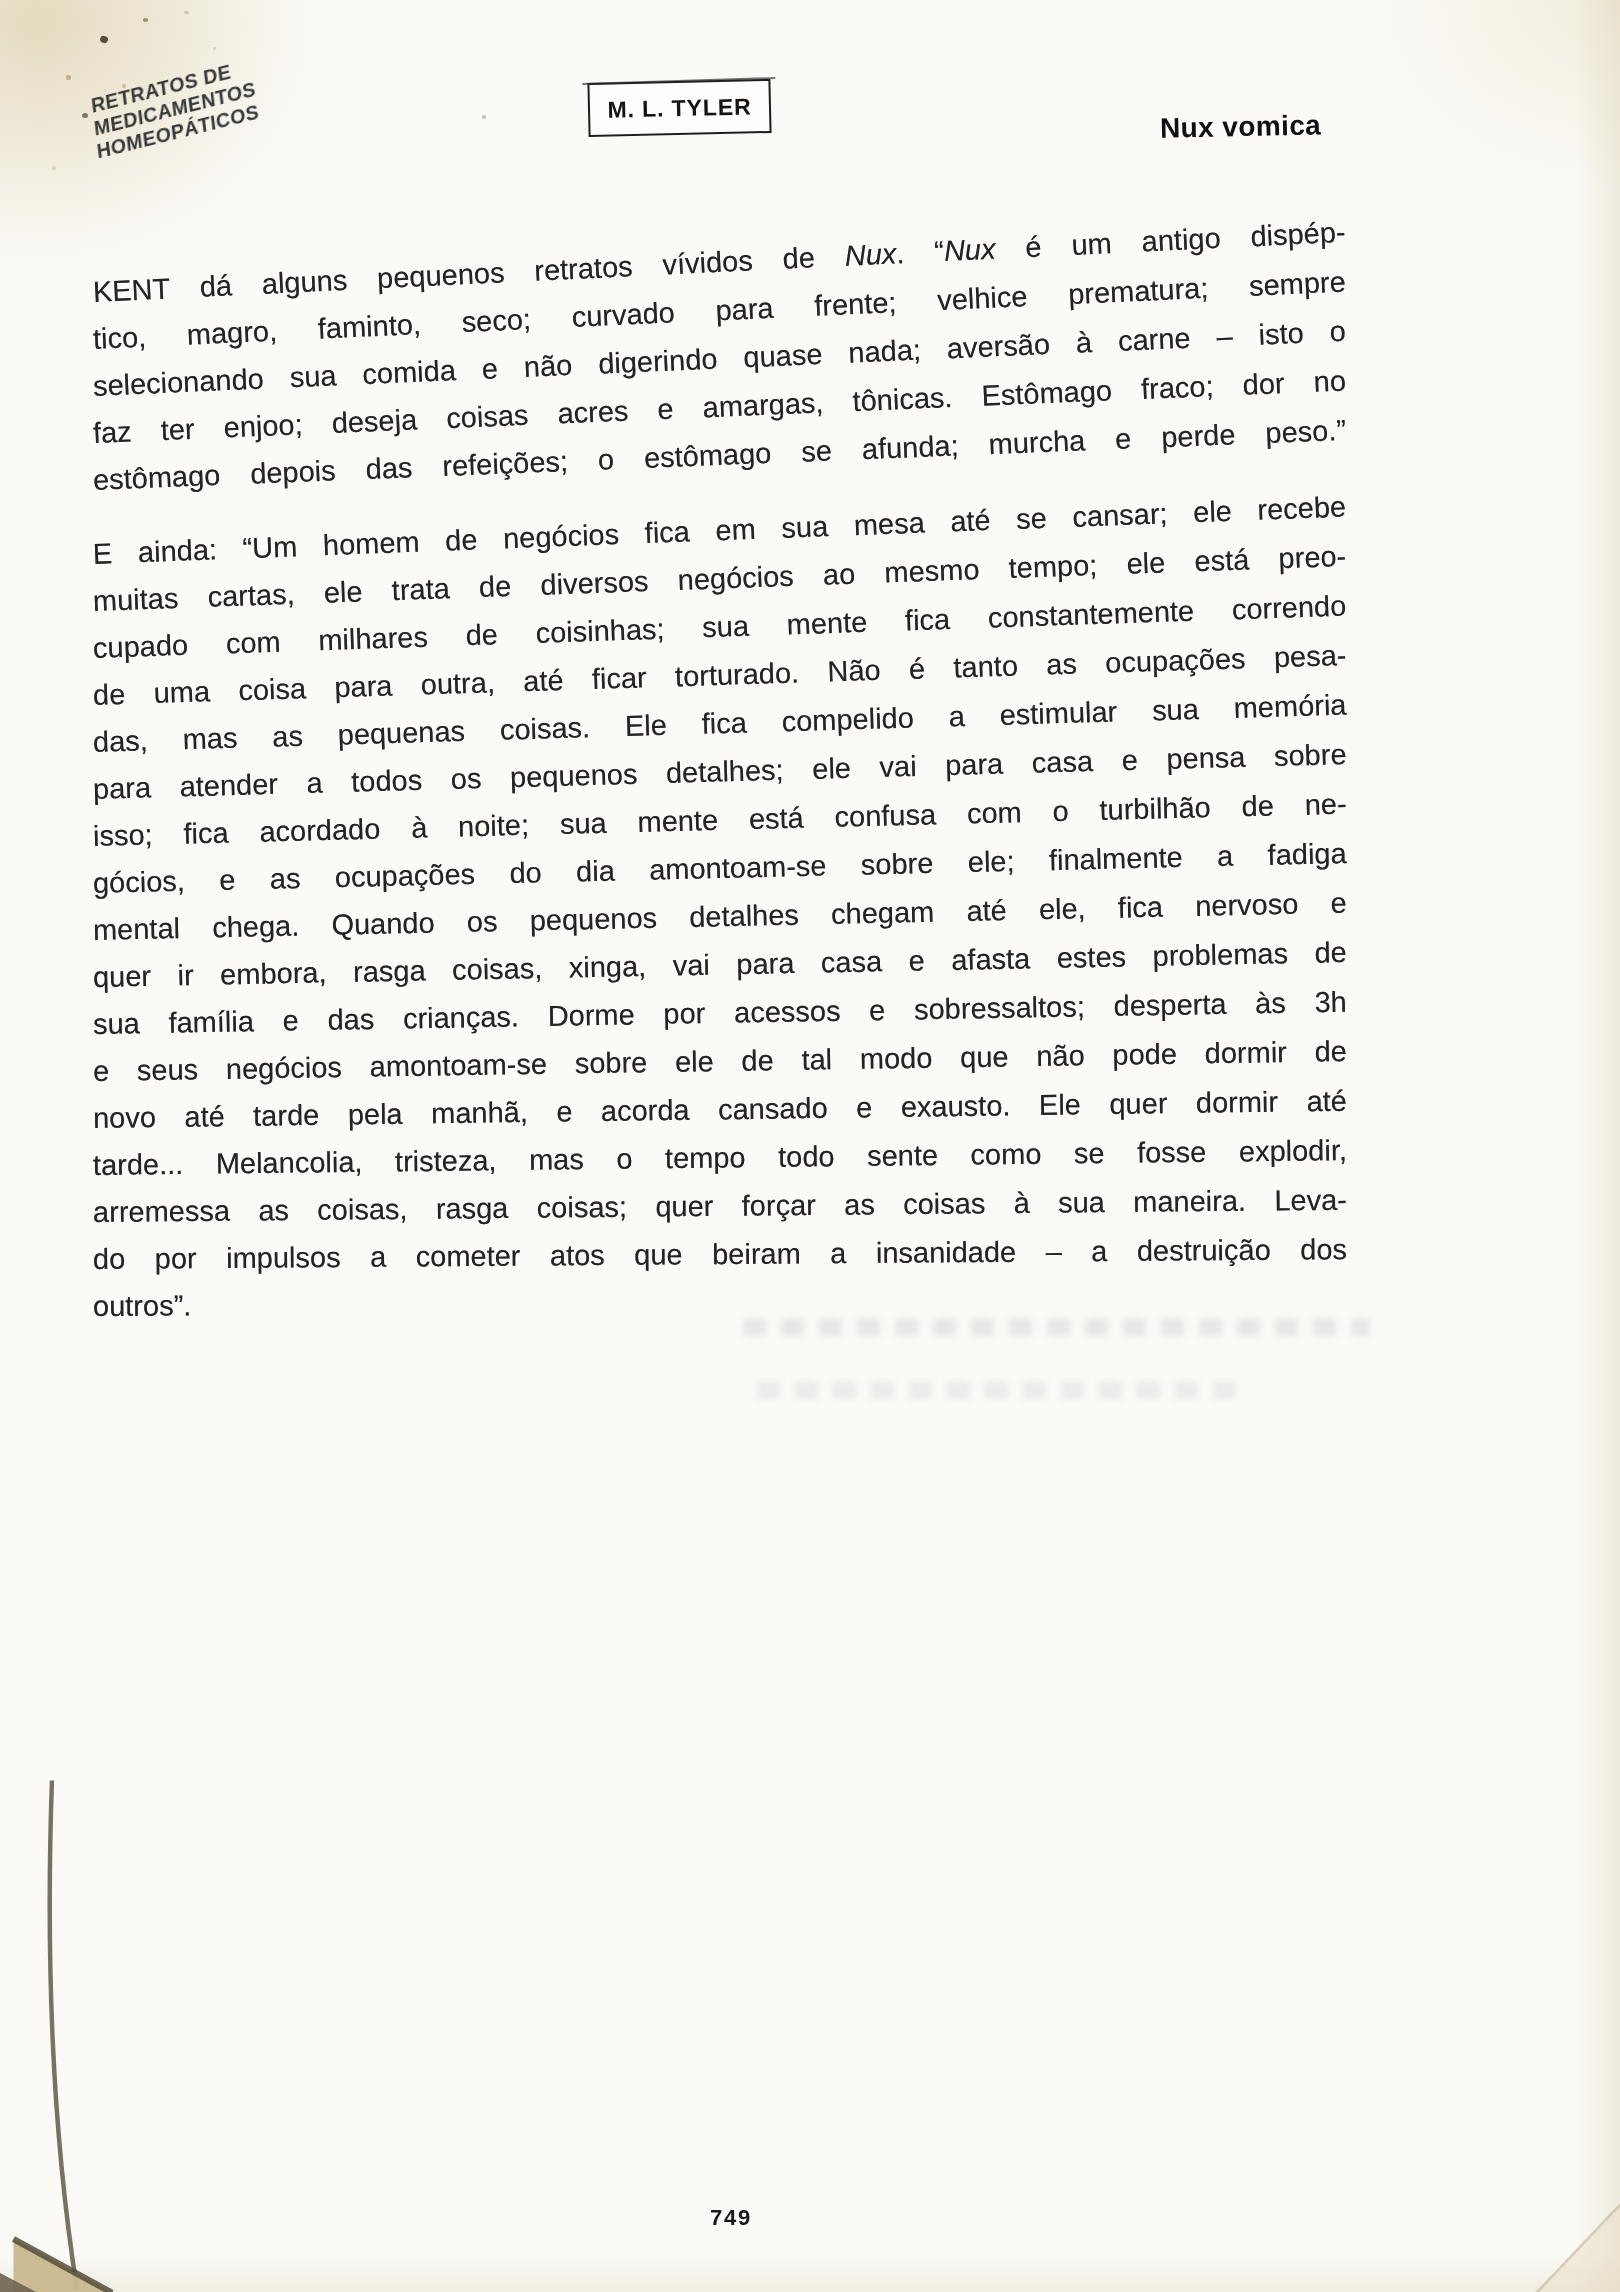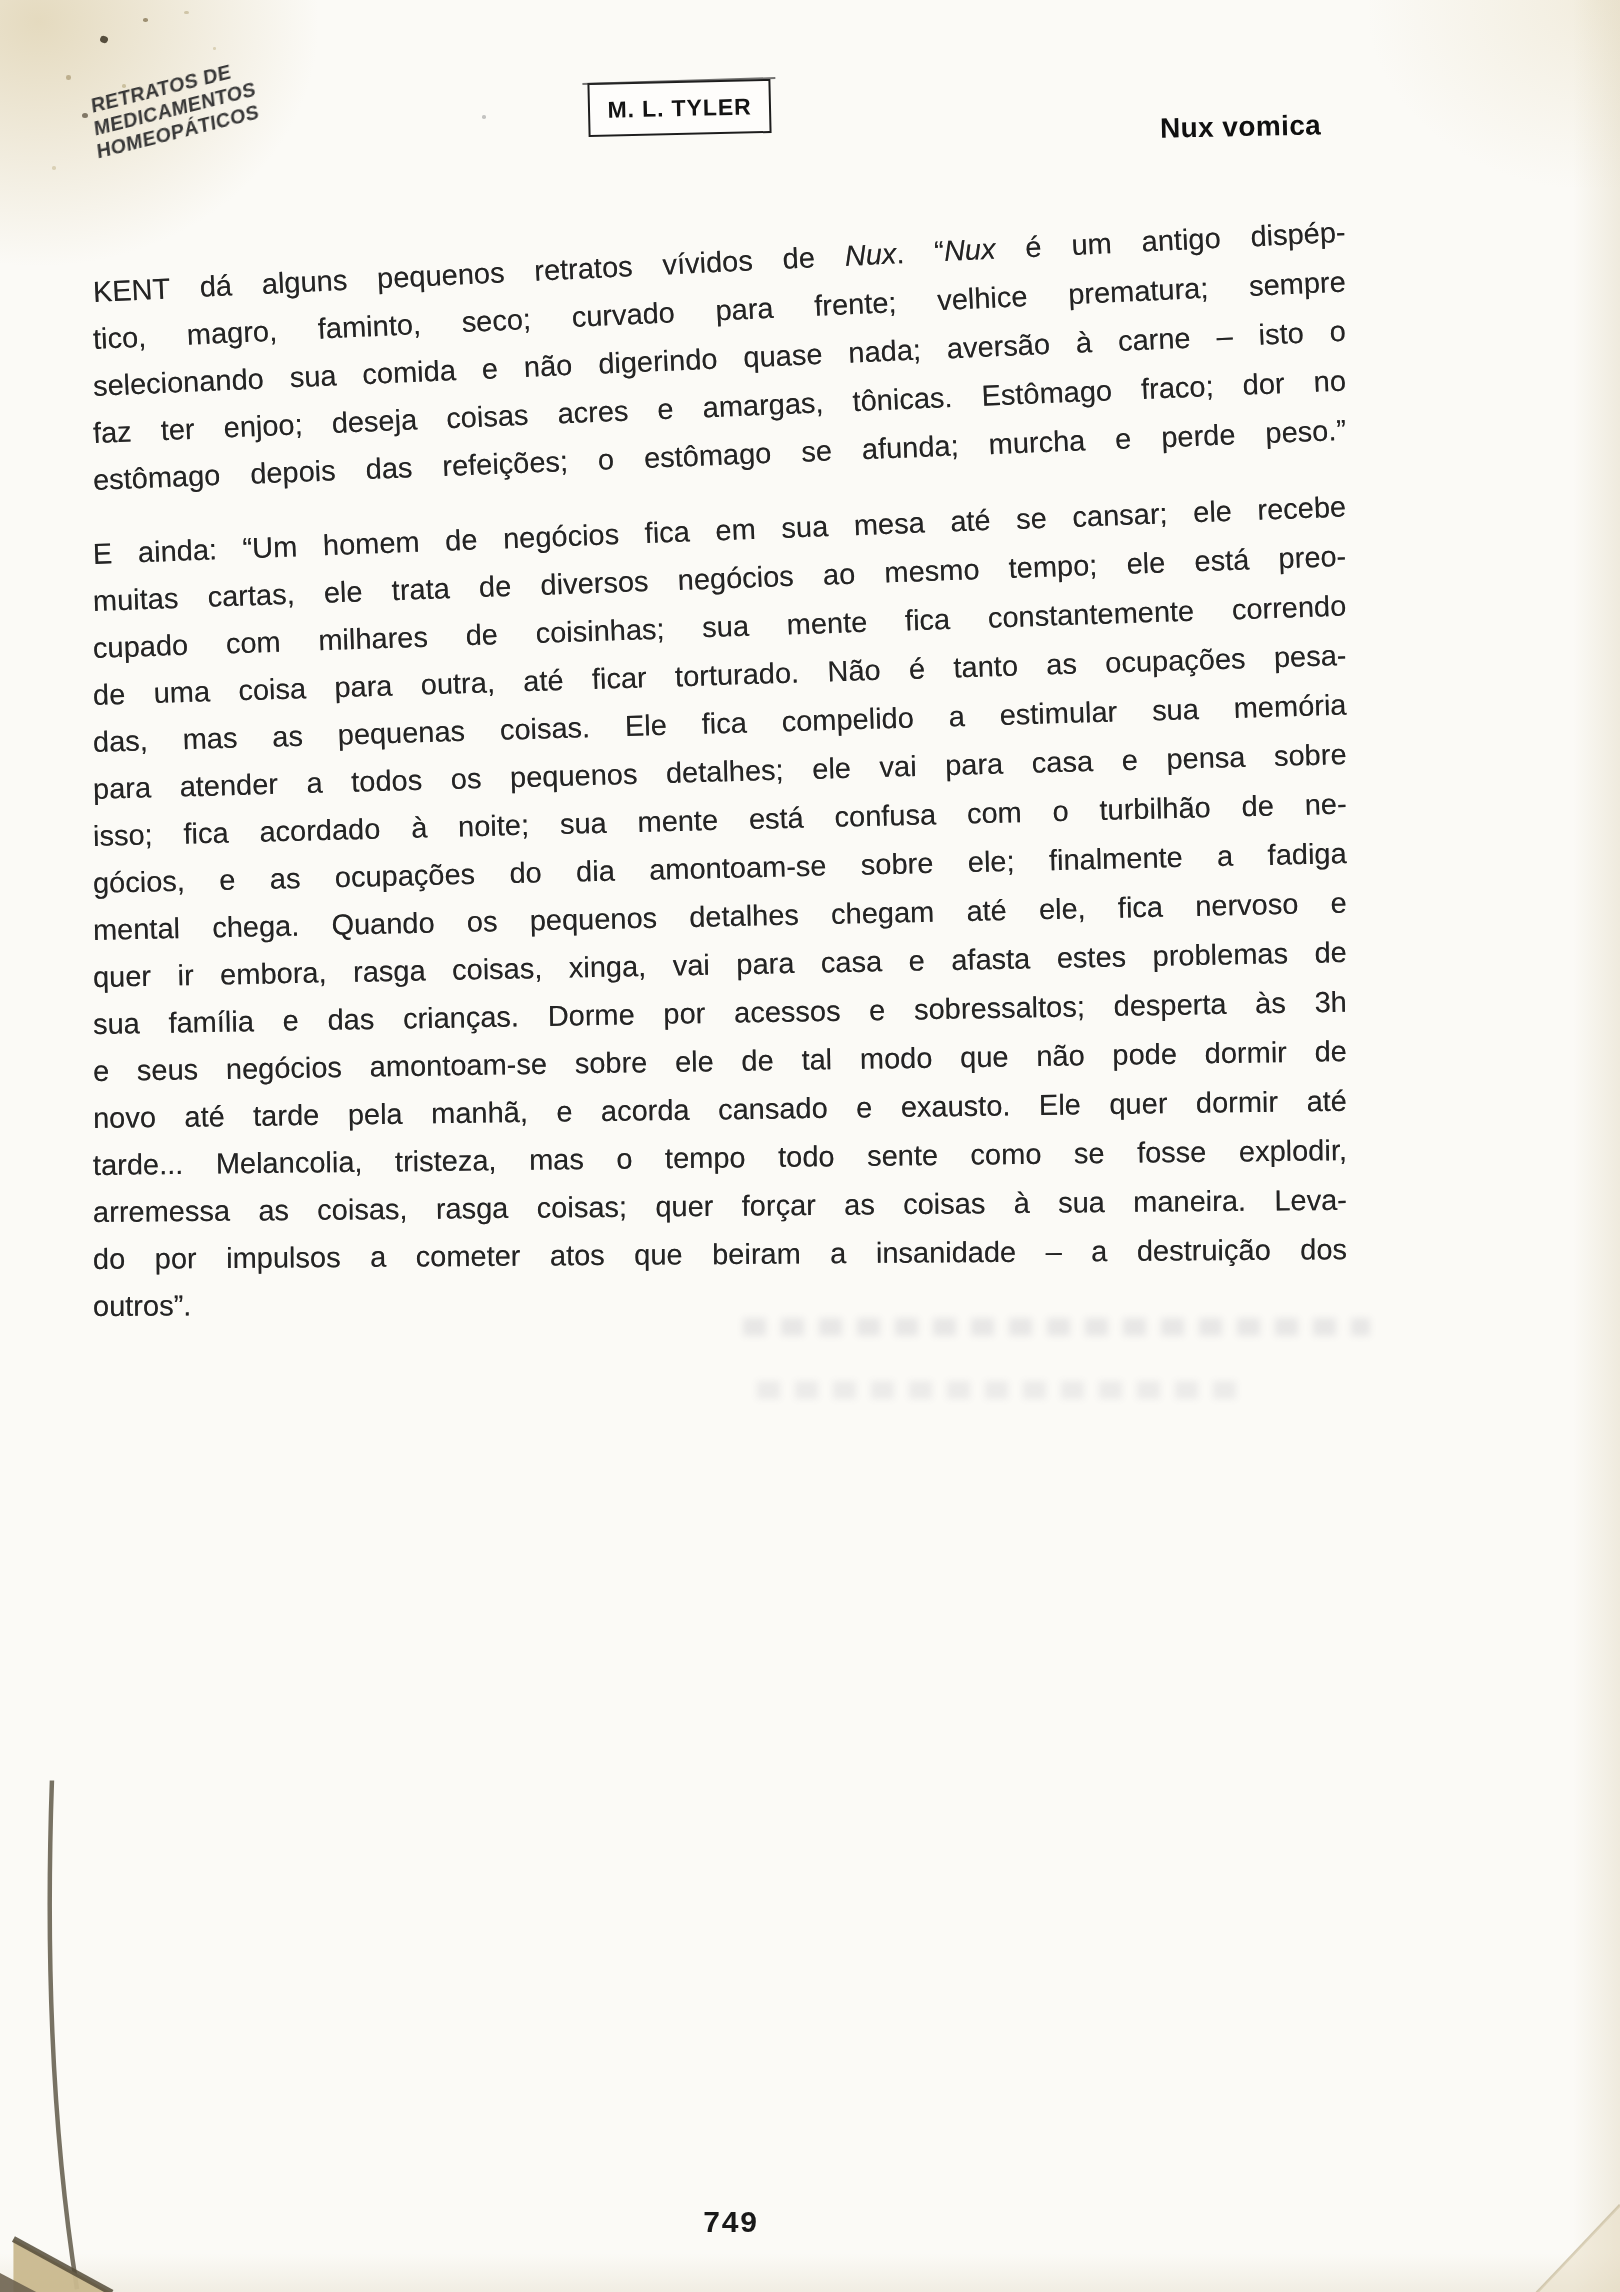--- a/index.html
+++ b/index.html
@@ -63,21 +63,21 @@
     text-align:justify;text-align-last:justify;
     transform:rotate(var(--r,0deg));transform-origin:0 50%;
     text-shadow:0 0 0.6px rgba(30,30,30,.55);
     hyphens:none;
   }
   .line.short{text-align-last:left}
   .line i{font-style:italic}
 
   
   .page-number{position:absolute;left:695px;top:2205px;width:72px;text-align:center;
-    font-size:30px;font-weight:700;letter-spacing:1.8px;color:#191919}
+    font-size:22px;font-weight:700;letter-spacing:1.8px;color:#191919}
 </style>
 </head>
 <body>
 
 <div class="page">
 
   <div class="tint-tl"></div>
   <div class="tint-tr"></div>
   <div class="edge-right"></div>
   <div class="edge-bottom"></div>

